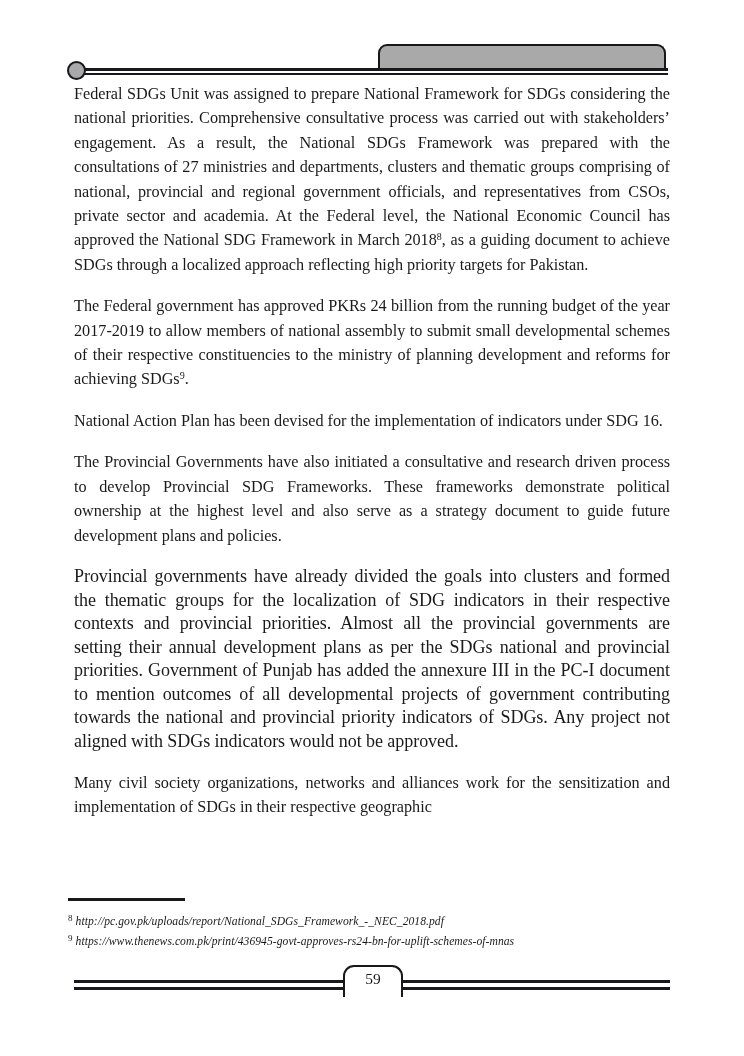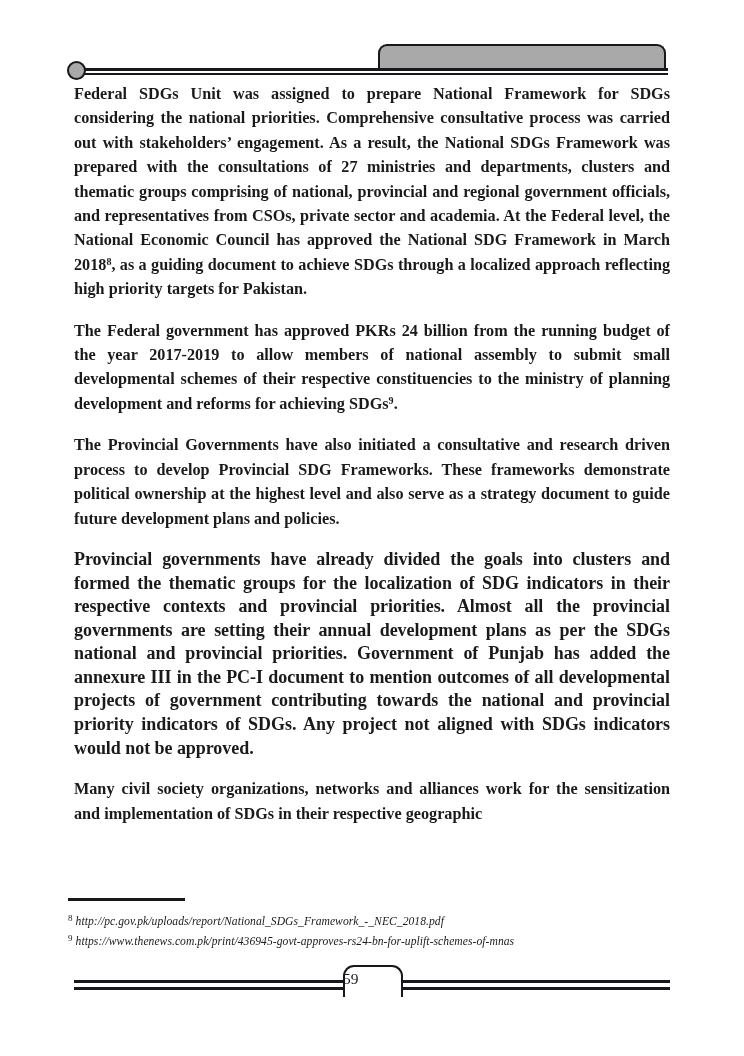--- a/index.html
+++ b/index.html
@@ -80,21 +80,20 @@
     width: 596px;
   }
   p.para {
     margin: 0 0 17px 0;
     font-size: 16.2px;
     line-height: 24.4px;
     text-align: justify;
     text-justify: inter-word;
     -webkit-hyphens: none;
     hyphens: none;
-    font-weight: bold;
   }
   p.para:last-child { margin-bottom: 6px; }
 
   p.tight {
     font-size: 18px;
     line-height: 23.6px;
     letter-spacing: -0.05px;
   }
 
   sup.fnref {
@@ -184,21 +183,21 @@
     width: 54px;
     height: 14px;
     background: #ffffff;
     z-index: 4;
   }
   .ftr-pagenum {
     position: absolute;
     left: 343px;
     top: 8px;
     width: 60px;
-    text-align: left;
+    text-align: center;
     font-size: 15.5px;
     line-height: 22px;
     z-index: 5;
   }
 </style>
 </head>
 <body>
 
 <div class="page">
 
@@ -208,20 +207,21 @@
     <div class="hdr-rule-bot"></div>
     <div class="hdr-dot"></div>
   </div>
 
   <div class="content">
 
     <p class="para"><span>Federal SDGs Unit was assigned to prepare National Framework for SDGs considering the national priorities. Comprehensive consultative process was carried out with stakeholders’ engagement. As a result, the National SDGs Framework was prepared with the consultations of 27 ministries and departments, clusters and thematic groups comprising of national, provincial and regional government officials, and representatives from CSOs, private sector and academia. At the Federal level, the National Economic Council has approved the National SDG Framework in March 2018</span><sup class="fnref">8</sup><span>, as a guiding document to achieve SDGs through a localized approach reflecting high priority targets for Pakistan.</span></p>
 
     <p class="para"><span>The Federal government has approved PKRs 24 billion from the running budget of the year 2017-2019 to allow members of national assembly to submit small developmental schemes of their respective constituencies to the ministry of planning development and reforms for achieving SDGs</span><sup class="fnref">9</sup><span>.</span></p>
 
+    <p class="para">National Action Plan has been devised for the implementation of indicators under SDG 16.</p>
 
     <p class="para">The Provincial Governments have also initiated a consultative and research driven process to develop Provincial SDG Frameworks. These frameworks demonstrate political ownership at the highest level and also serve as a strategy document to guide future development plans and policies.</p>
 
     <p class="para tight">Provincial governments have already divided the goals into clusters and formed the thematic groups for the localization of SDG indicators in their respective contexts and provincial priorities. Almost all the provincial governments are setting their annual development plans as per the SDGs national and provincial priorities. Government of Punjab has added the annexure III in the PC-I document to mention outcomes of all developmental projects of government contributing towards the national and provincial priority indicators of SDGs. Any project not aligned with SDGs indicators would not be approved.</p>
 
 
     <p class="para">Many civil society organizations, networks and alliances work for the sensitization and implementation of SDGs in their respective geographic</p>
 
   </div>
 

